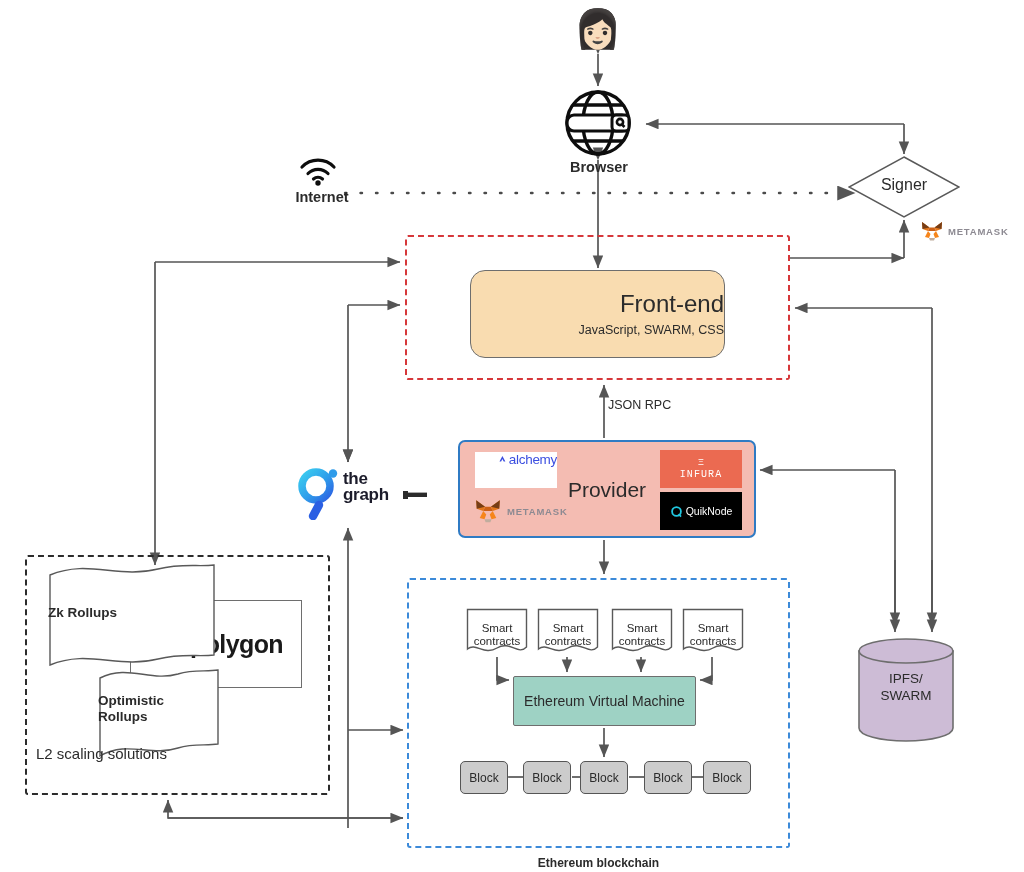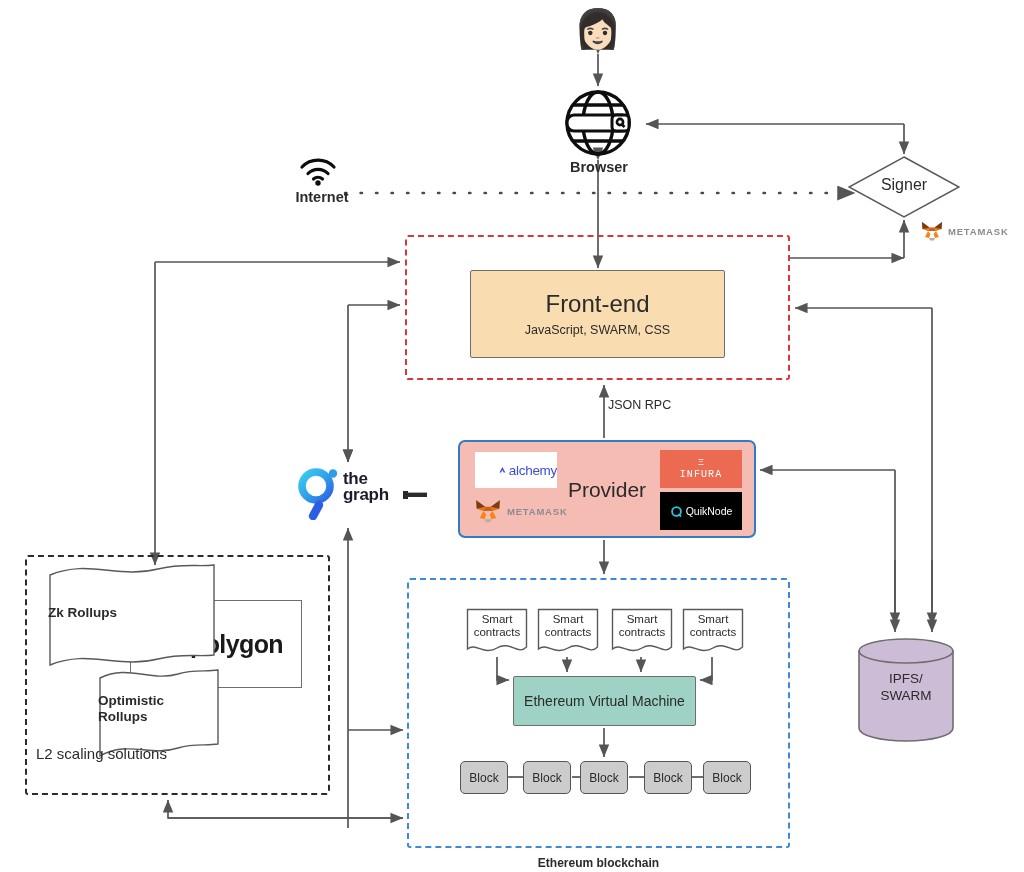--- a/index.html
+++ b/index.html
@@ -31,38 +31,38 @@
     border:2.5px dashed #3c8ad9;border-radius:3px;
   }
   .grp-l2{
     left:25px;top:555px;width:305px;height:240px;
     border:2.5px dashed #2b2b2b;border-radius:3px;
   }
 
   
   .box-frontend{
     left:470px;top:270px;width:255px;height:88px;
-    background:#f9dcb0;border:1.6px solid #6e6e6e;border-radius:2px;
-    display:flex;flex-direction:column;align-items:center;justify-content:center;
+    background:#f9dcb0;border:1.6px solid #6e6e6e;border-radius:15px;
+    display:flex;flex-direction:column;align-items:flex-end;justify-content:center;
   }
   .box-frontend .t1{font-size:24px;color:#2b2b2b;line-height:1.1;}
   .box-frontend .t2{font-size:12.5px;color:#2b2b2b;margin-top:6px;}
 
   .box-provider{
     left:458px;top:440px;width:298px;height:98px;
     background:#f4bcb2;border:2px solid #2f7bc4;border-radius:7px;
   }
   .box-provider .ptitle{
     position:absolute;left:0;right:0;top:36px;text-align:center;
     font-size:21px;color:#2b2b2b;
   }
   .logo{position:absolute;box-sizing:border-box;overflow:hidden;}
   .logo-alchemy{
     left:15px;top:10px;width:82px;height:36px;background:#ffffff;
-    display:flex;align-items:center;justify-content:center;gap:3px;padding-left:24px;
+    display:flex;justify-content:center;gap:3px;padding-left:24px;
   }
   .logo-alchemy .alc-txt{font-size:13.5px;color:#3b4ee0;letter-spacing:-0.3px;}
   .logo-infura{
     left:200px;top:8px;width:82px;height:38px;background:#eb6a51;
     display:flex;flex-direction:column;align-items:center;justify-content:center;
   }
   .logo-infura .inf-sym{font-size:9px;color:#ffffff;line-height:1;}
   .logo-infura .inf-txt{font-size:10px;color:#ffffff;letter-spacing:1.1px;
     font-family:"Liberation Mono","DejaVu Sans Mono",monospace;margin-top:2px;}
   .logo-metamask{
@@ -92,21 +92,21 @@
     left:407px;top:810px;width:383px;text-align:center;
     font-size:12px;font-weight:bold;color:#2b2b2b;margin-top:46px;
   }
 
   .sc{
     position:absolute;top:608px;width:62px;height:48px;
     display:flex;align-items:flex-start;justify-content:center;
   }
   .sc .sc-txt{
     position:relative;z-index:2;font-size:11.5px;line-height:1.12;color:#2b2b2b;
-    text-align:center;padding-top:5px;
+    text-align:center;padding-top:14px;
   }
   .sc svg{position:absolute;left:0;top:0;}
 
   .cyl{
     left:857px;top:637px;width:98px;height:105px;
   }
   .cyl .cyl-txt{
     position:absolute;left:0;right:0;top:34px;text-align:center;
     font-size:13.5px;line-height:1.25;color:#2b2b2b;font-weight:normal;z-index:3;
   }

